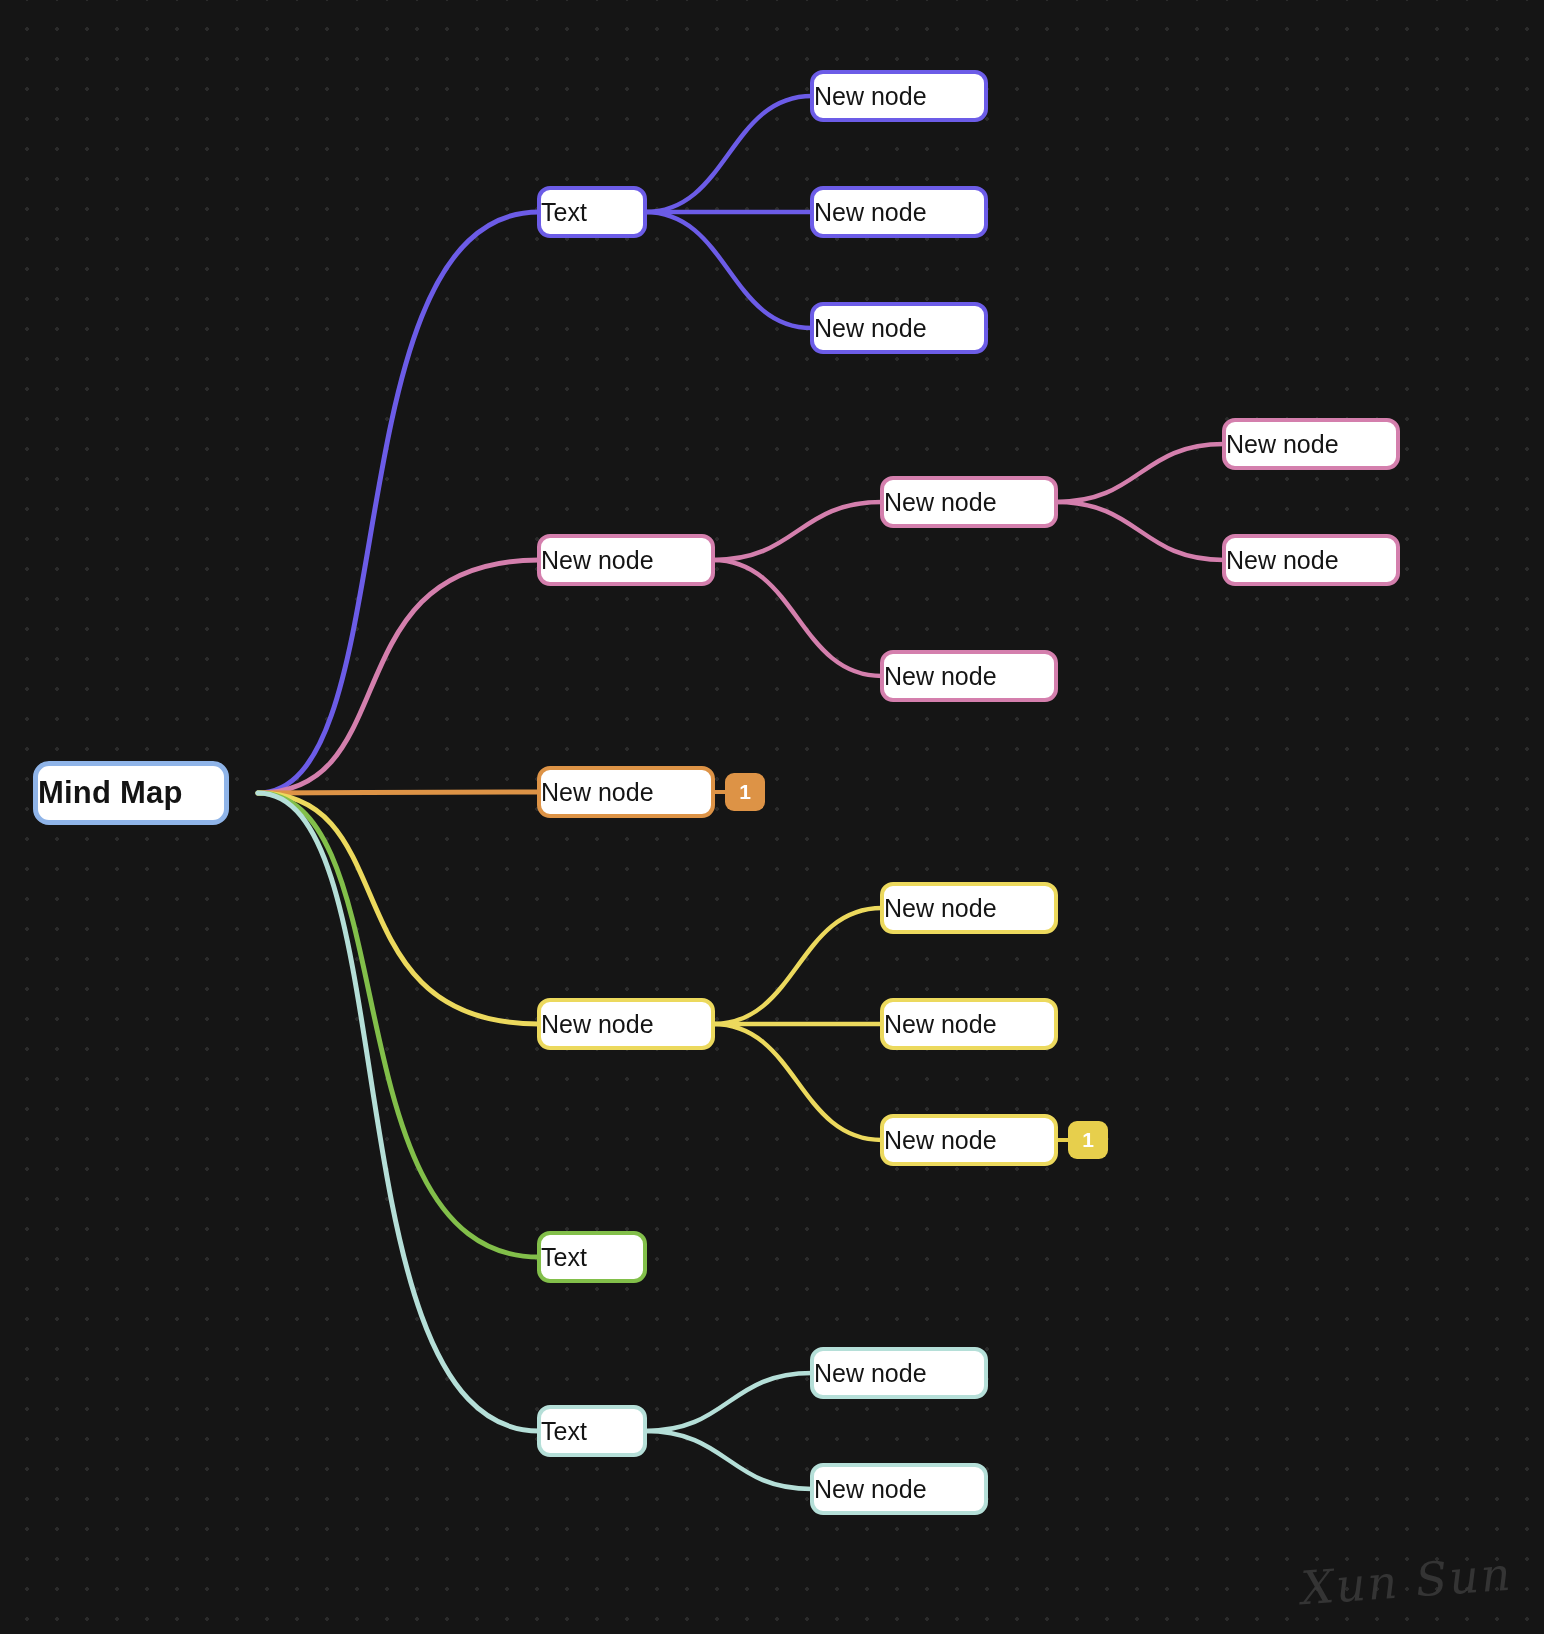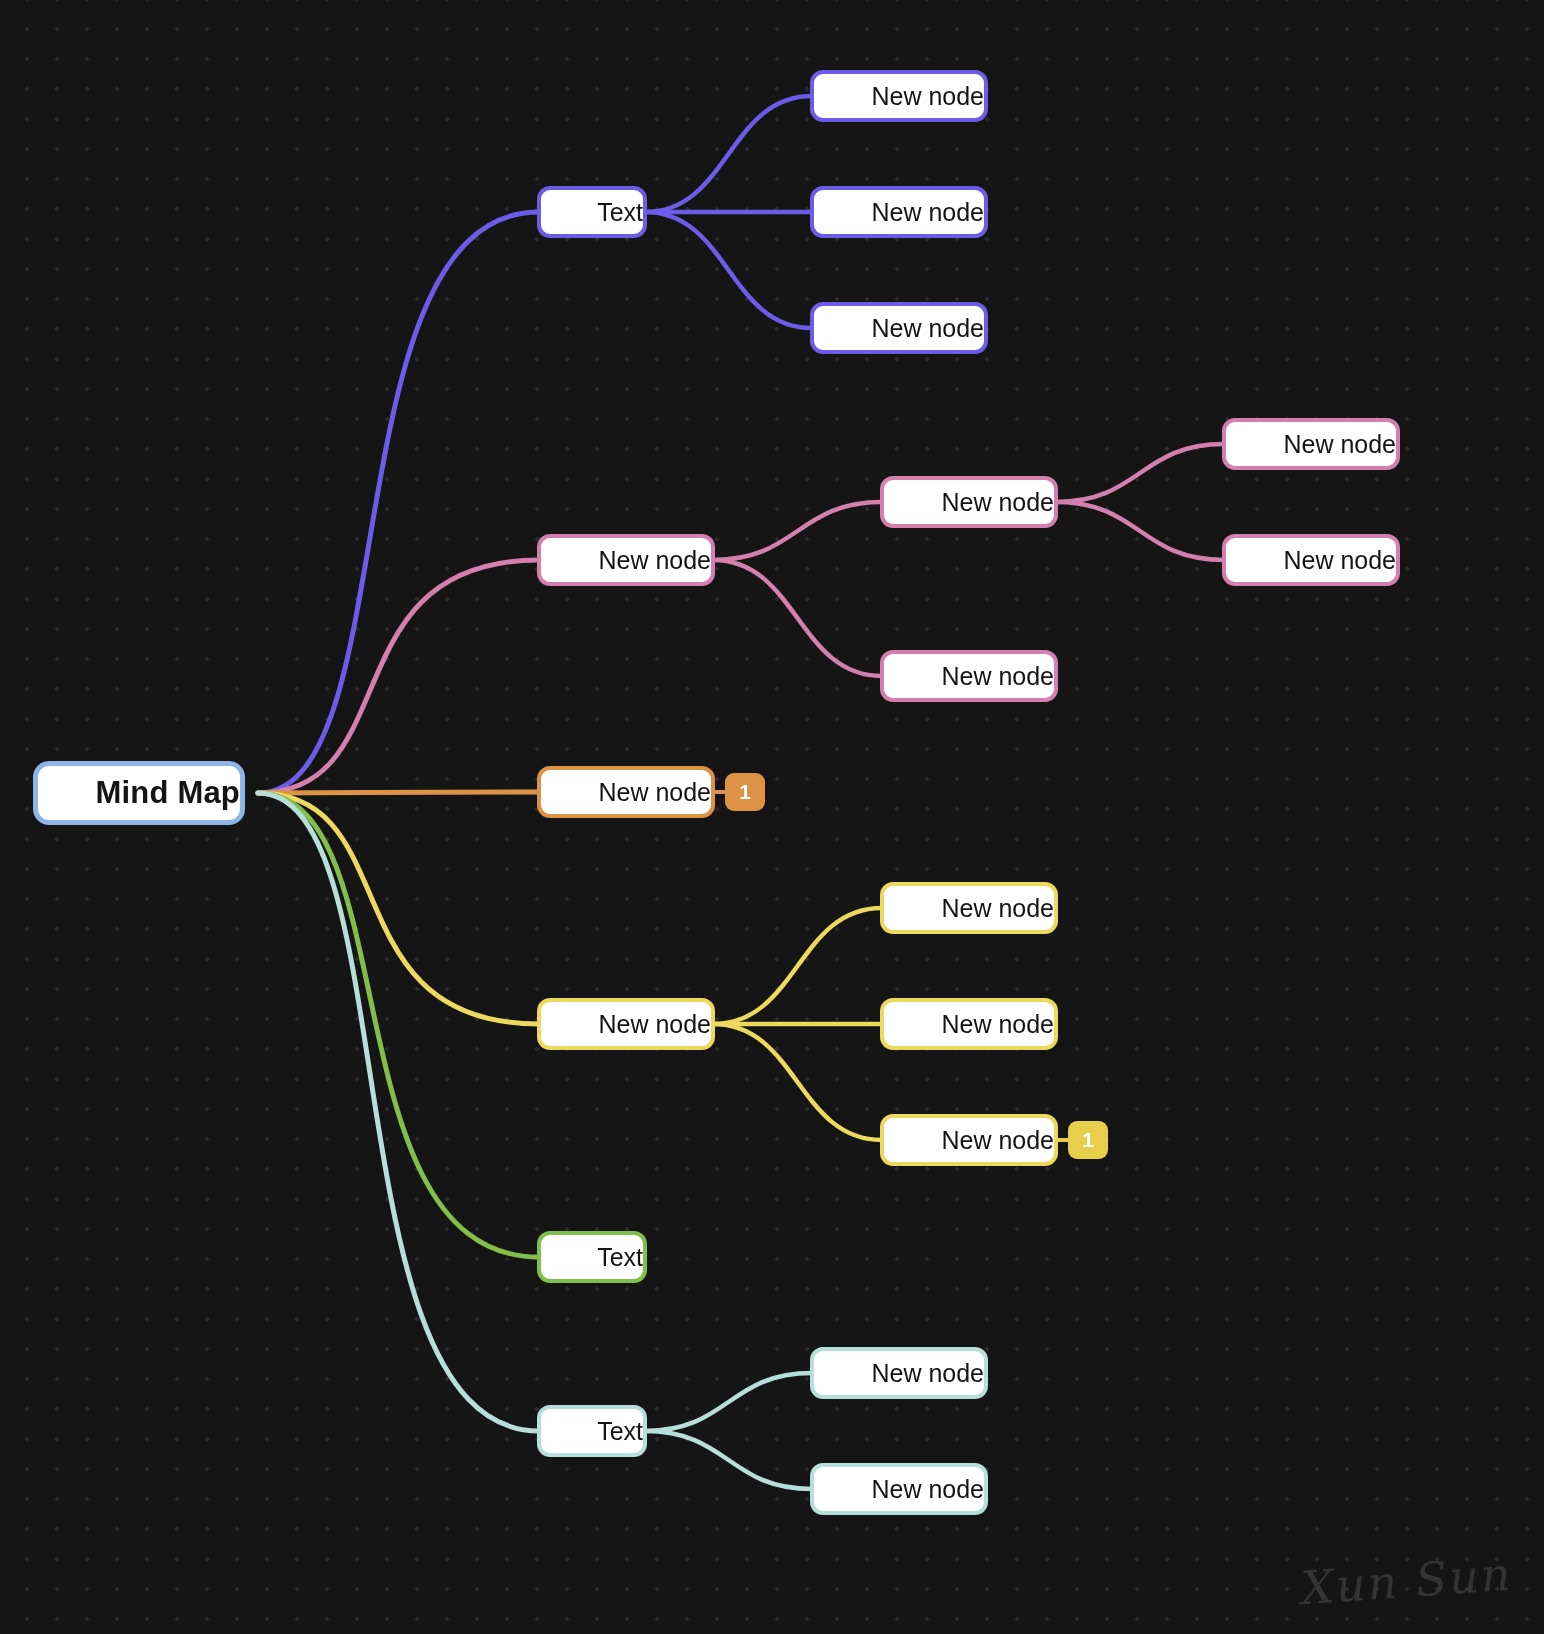--- a/index.html
+++ b/index.html
@@ -24,21 +24,21 @@
     top: 0;
     width: 1544px;
     height: 1634px;
     pointer-events: none;
   }
   .node {
     position: absolute;
     box-sizing: border-box;
     display: flex;
     align-items: center;
-    justify-content: flex-end;
+    justify-content: flex-start;
     background: #ffffff;
     color: #141414;
     border-style: solid;
     white-space: nowrap;
     z-index: 3;
   }
   .node-root {
     border-width: 5px;
     border-radius: 16px;
     font-size: 31px;
@@ -165,20 +165,20 @@
       </div>
       <div class="node node-branch" style="left: 537px; top: 1405px; width: 110px; height: 52px; border-color: rgb(181, 223, 216);">
         <span>Text</span>
       </div>
       <div class="node node-branch" style="left: 810px; top: 1347px; width: 178px; height: 52px; border-color: rgb(181, 223, 216);">
         <span>New node</span>
       </div>
       <div class="node node-branch" style="left: 810px; top: 1463px; width: 178px; height: 52px; border-color: rgb(181, 223, 216);">
         <span>New node</span>
       </div>
-      <div class="node node-root" style="left: 33px; top: 761px; width: 212px; height: 64px; border-color: rgb(143, 180, 232);">
+      <div class="node node-root" style="left: 33px; top: 761px; width: 196px; height: 64px; border-color: rgb(143, 180, 232);">
         <span>Mind Map</span>
       </div>
     </div>
 
   <div id="watermark">Xun Sun</div>
 
 </div>
 
 </body></html>

